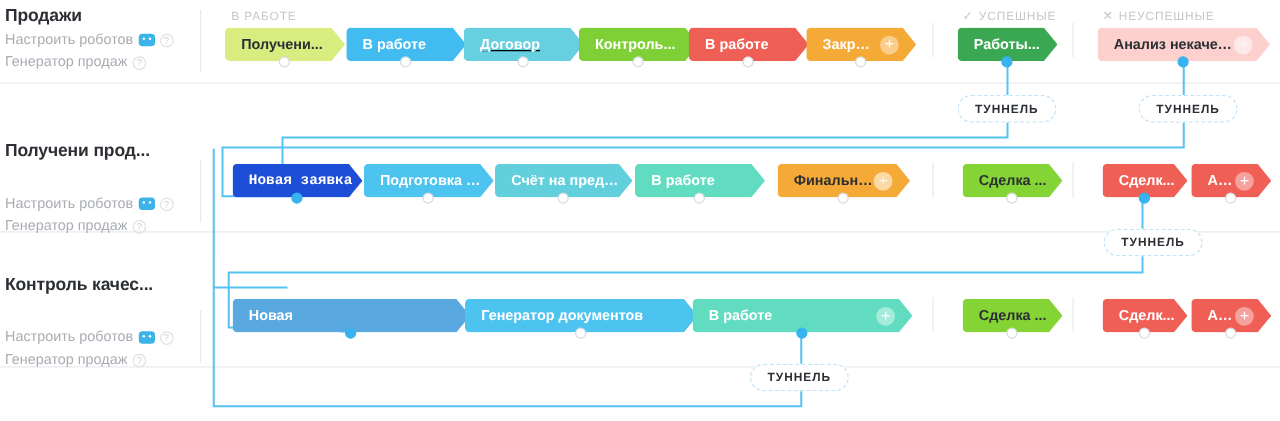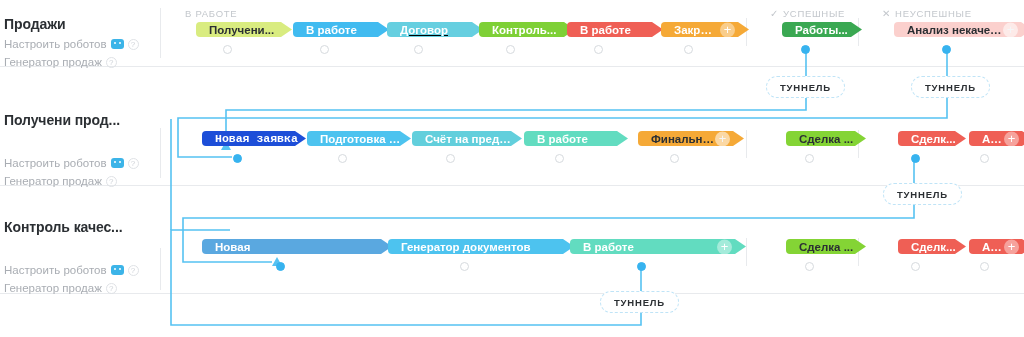--- a/index.html
+++ b/index.html
@@ -45,26 +45,26 @@
   
   .colhead {
     position: absolute; font-size: 9.5px; letter-spacing: 0.7px;
     color: #c3c7cc; text-transform: uppercase; z-index: 4;
     display: flex; align-items: center; gap: 4px; white-space: nowrap;
   }
   .colhead .hico { font-size: 10px; color: #c3c7cc; }
 
   
   .chip {
-    position: absolute; height: 15px; z-index: 3;
+    position: absolute; height: 27px; z-index: 3;
     display: flex; align-items: center;
     padding-left: 13px; padding-right: 8px;
     border-radius: 4px;
     clip-path: polygon(0 0, calc(100% - 11px) 0, 100% 50%, calc(100% - 11px) 100%, 0 100%);
-    white-space: nowrap; overflow: hidden; margin-left: 16px;
+    white-space: nowrap; overflow: hidden;
   }
   .chip-label {
     font-size: 11.5px; font-weight: bold; color: #ffffff;
     overflow: hidden; text-overflow: ellipsis; white-space: nowrap;
   }
   .chip.dark .chip-label { color: #2b2f33; }
   .plus {
     position: absolute; right: 14px; top: 50%; transform: translateY(-50%);
     width: 15px; height: 15px; border-radius: 50%;
     background: rgba(255,255,255,0.42);
@@ -139,21 +139,21 @@
   </div>
   <div class="colhead" style="left:770px; top:8px;">
     <span class="hico">✓</span>
     <span>УСПЕШНЫЕ</span>
   </div>
   <div class="colhead" style="left:882px; top:8px;">
     <span class="hico">✕</span>
     <span>НЕУСПЕШНЫЕ</span>
   </div>
 
-  <div class="lpanel" style="top:16px; left:4px;">
+  <div class="lpanel" style="top:4px; left:4px;">
     <div class="ltitle">Продажи</div>
     <div class="lrow">
       <span class="lrow-text">Настроить роботов</span>
       <span class="robot-ico"></span>
       <span class="q-ico">?</span>
     </div>
     <div class="lrow">
       <span class="lrow-text">Генератор продаж</span>
       <span class="q-ico">?</span>
     </div>

